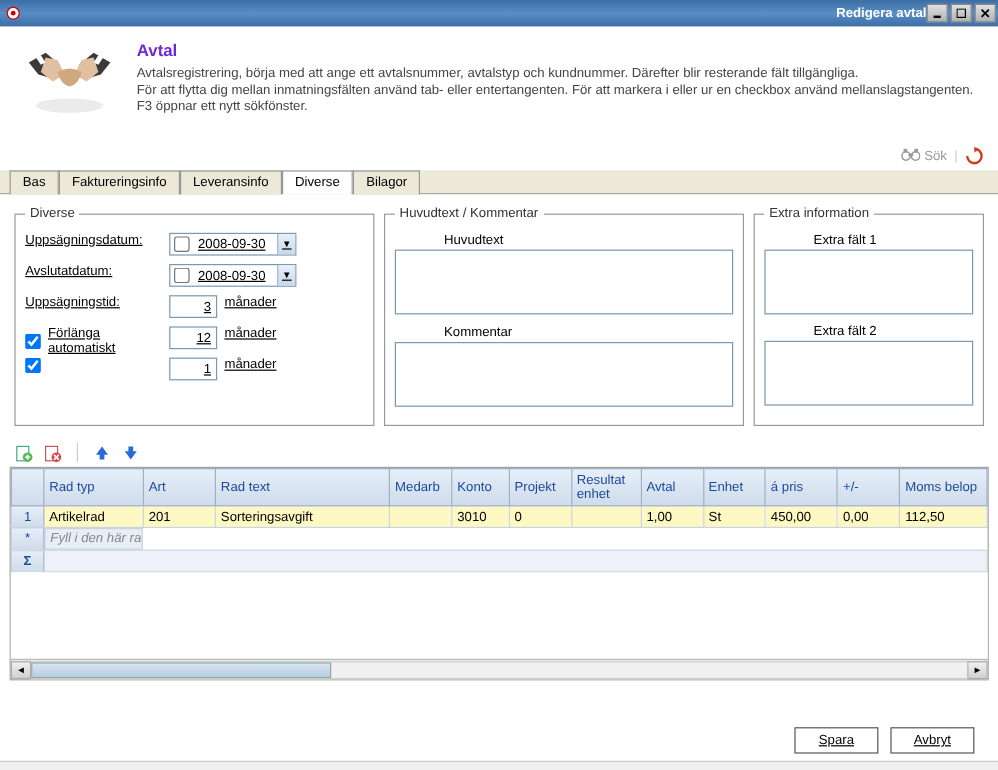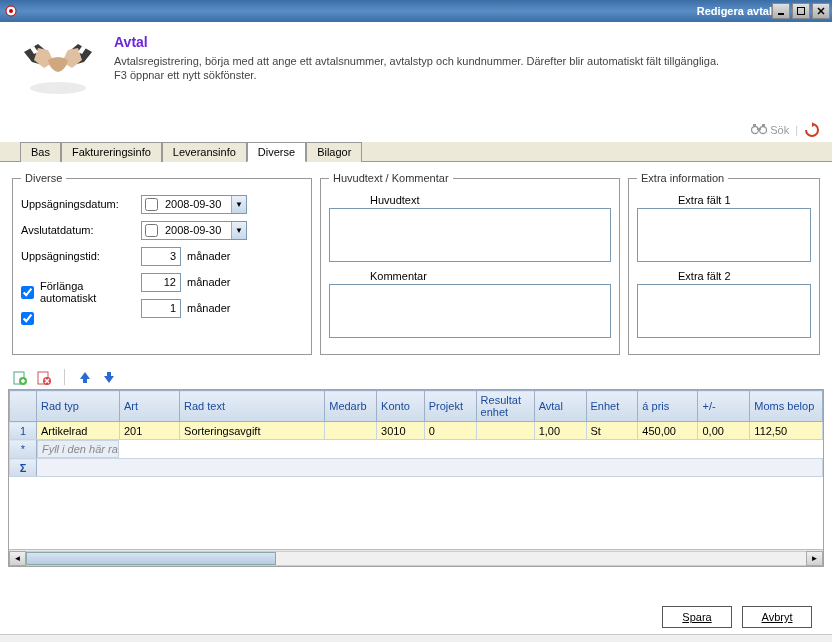--- a/index.html
+++ b/index.html
@@ -13,40 +13,40 @@
 
 .header-area { padding: 12px 18px 8px 18px; min-height: 120px; position: relative; }
 .header-flex { display: flex; gap: 16px; }
 .handshake { width: 80px; height: 64px; flex-shrink: 0; }
 .header-text h2 { font-size: 14px; font-weight: bold; margin-bottom: 4px; color: #6d28d9; }
 .header-text p { font-size: 11px; line-height: 14px; color: #444; }
 .top-actions { position: absolute; right: 12px; bottom: 4px; display: flex; align-items: center; gap: 6px; }
 .sok { display: flex; align-items: center; gap: 3px; color: #999; cursor: pointer; }
 .refresh-icon { width: 16px; height: 16px; cursor: pointer; }
 
-.tabrow { display: flex; padding-left: 20px; border-bottom: 1px solid #999; background: #ece9d8; }
+.tabrow { display: flex; padding-left: 8px; border-bottom: 1px solid #999; background: #ece9d8; }
 .tab { padding: 3px 10px; border: 1px solid #999; border-bottom: none; background: #ece9d8; margin-right: 0px; margin-bottom: -1px; cursor: pointer; font-size: 11px; }
 .tab.active { background: #fff; border-bottom: 1px solid #fff; }
 
 .content { display: flex; gap: 8px; padding: 10px 12px; background: #fff; }
 fieldset { border: 1px solid #999; padding: 10px 8px 8px 8px; flex: 1; position: relative; }
 legend { font-size: 11px; padding: 0 4px; color: #333; }
 .fs-diverse { flex: 0 0 300px; }
 .fs-huvud { flex: 0 0 300px; }
 .fs-extra { flex: 1; }
 
-.form-row { display: flex; align-items: center; margin-bottom: 6px; height: 20px; }
+.form-row { display: flex; align-items: flex-start; margin-bottom: 6px; height: 20px; text-decoration: underline; }
 .form-label { flex: 0 0 120px; }
 .date-field { display: flex; align-items: center; border: 1px solid #7a98af; height: 19px; background: #fff; }
 .date-field input[type=checkbox] { margin: 0 3px; }
 .date-field .date-text { padding: 0 4px; width: 70px; font-size: 11px; }
 .date-field .dd-btn { width: 15px; height: 17px; background: linear-gradient(to bottom,#e8f0fa,#c8d8ea); border-left: 1px solid #99aacc; display: flex; align-items: center; justify-content: center; cursor: pointer; font-size: 8px; }
 .num-field { width: 40px; height: 19px; border: 1px solid #7a98af; text-align: right; padding: 0 4px; font-size: 11px; }
 .unit { margin-left: 6px; }
-.cb-row { display: flex; align-items: center; gap: 6px; margin-top: 20px; }
+.cb-row { display: flex; align-items: center; gap: 6px; }
 .cb-row input[type=checkbox] { margin: 0; }
 
 .ta-label { margin-bottom: 2px; display: block; padding-left: 41px; }
 textarea.field { width: 100%; height: 54px; border: 1px solid #7a98af; background: #fff; resize: none; font-family: inherit; font-size: 11px; padding: 2px; }
 .extra-field { width: 100%; height: 54px; border: 1px solid #7a98af; background: #fff; margin-bottom: 8px; }
 
 .toolbar2 { display: flex; align-items: center; gap: 8px; padding: 4px 12px; }
 .tb-icon { width: 16px; height: 16px; cursor: pointer; display: flex; align-items: center; justify-content: center; }
 .tb-sep { width: 1px; height: 16px; background: #ccc; margin: 0 4px; }
 
@@ -108,21 +108,22 @@
         <path d="M 74 18 L 60 10 L 48 20 L 52 32 L 66 28 Z" fill="#3a3a3a"></path>
         <path d="M 20 14 L 30 16 L 36 28 L 26 34 L 16 26 Z" fill="#e0c0a0"></path>
         <path d="M 60 14 L 50 16 L 44 28 L 54 34 L 64 26 Z" fill="#e0c0a0"></path>
         <path d="M 30 26 Q 40 20 50 26 Q 48 36 40 38 Q 32 36 30 26" fill="#d0a880"></path>
         <path d="M 12 14 L 16 12 L 20 18 L 16 20 Z" fill="#fff"></path>
         <path d="M 68 14 L 64 12 L 60 18 L 64 20 Z" fill="#fff"></path>
       </svg>
     </div>
     <div class="header-text">
       <h2>Avtal</h2>
-      <p>Avtalsregistrering, börja med att ange ett avtalsnummer, avtalstyp och kundnummer. Därefter blir automatiskt fält tillgängliga.</p>
+      <p>Avtalsregistrering, börja med att ange ett avtalsnummer, avtalstyp och kundnummer. Därefter blir resterande fält tillgängliga.</p>
+      <p>För att flytta dig mellan inmatningsfälten använd tab- eller entertangenten. För att markera i eller ur en checkbox använd mellanslagstangenten.</p>
       <p>F3 öppnar ett nytt sökfönster.</p>
     </div>
   </div>
   <div class="top-actions">
     <div class="sok">
       <span>
         <svg width="16" height="12" viewBox="0 0 16 12">
             <circle cx="4" cy="7" r="3.5" fill="none" stroke="#999" stroke-width="1.3"></circle>
             <circle cx="12" cy="7" r="3.5" fill="none" stroke="#999" stroke-width="1.3"></circle>
             <rect x="6" y="5" width="4" height="2" fill="#999"></rect>

